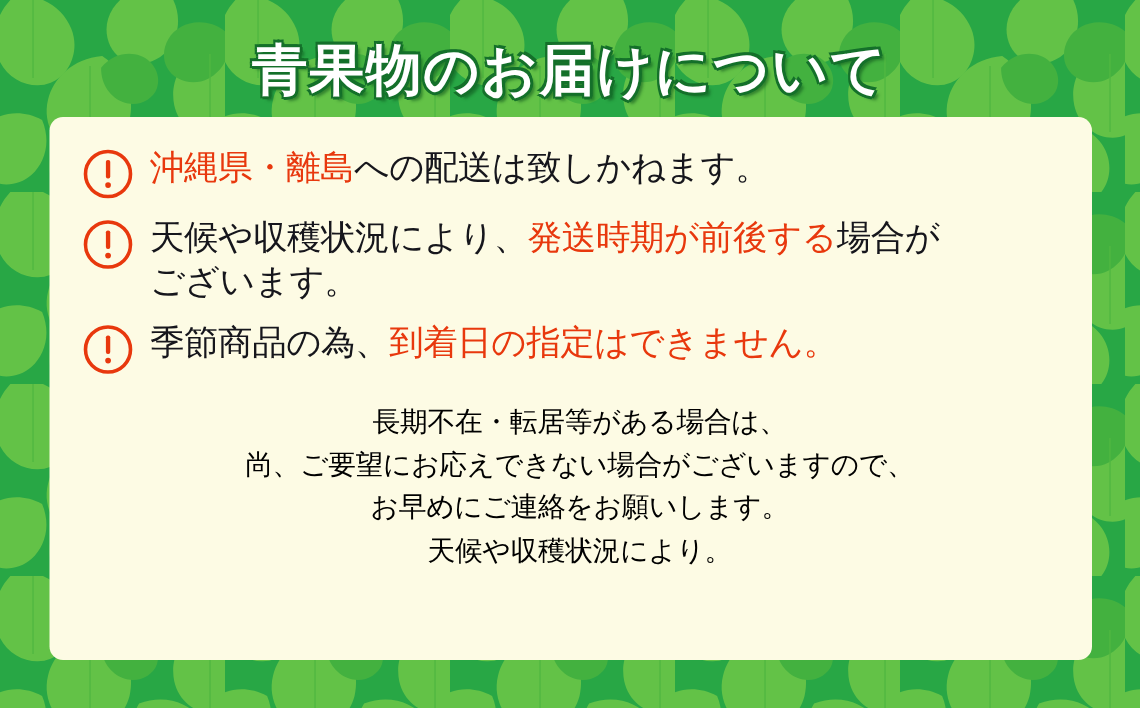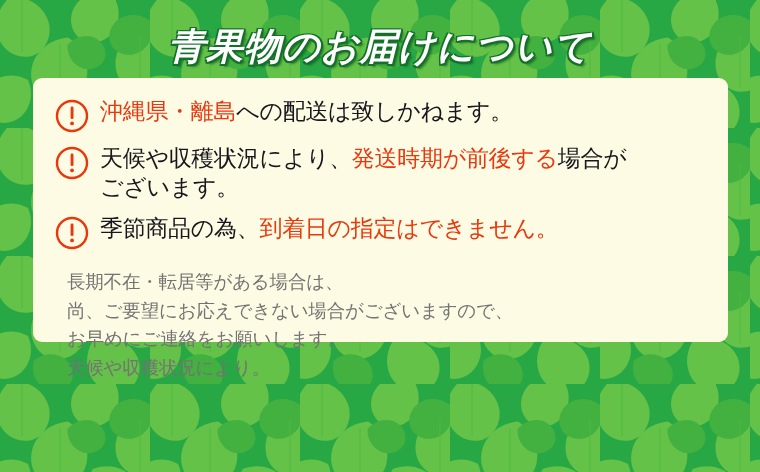--- a/index.html
+++ b/index.html
@@ -33,21 +33,20 @@
   #title-bar {
     position: absolute;
     top: 0;
     left: 0;
     width: 760px;
     height: 93px;
     z-index: 2;
     display: flex;
     align-items: center;
     justify-content: center;
-    font-style: italic;
   }
   #title-text {
     font-family: "DejaVu Sans", "Liberation Sans", sans-serif;
     font-weight: bold;
     font-size: 37px;
     letter-spacing: 1px;
     color: #ffffff;
     white-space: nowrap;
     text-shadow:
       -1.5px -1.5px 0 #14702a,
@@ -58,21 +57,21 @@
        2px    0px   0 #14702a,
        3px    3px   2px rgba(12,80,28,0.55);
   }
 
   
   #notice-card {
     position: absolute;
     left: 33px;
     top: 78px;
     width: 695px;
-    height: 264px;
+    height: 362px;
     background: #fdfbe4;
     border-radius: 9px;
     z-index: 1;
     box-sizing: border-box;
     padding: 14px 22px 10px 22px;
   }
 
   
   .bullet-row {
     display: flex;
@@ -98,22 +97,23 @@
     padding-top: 1px;
   }
   .accent { color: #e8380d; }
 
   
   #footer-note {
     margin-top: 18px;
     padding-left: 12px;
     font-size: 18.5px;
     line-height: 1.55;
-    color: #737373;
+    color: #000000;
     letter-spacing: -0.2px;
+    text-align: center;
   }
   #footer-note div { white-space: nowrap; }
   .tel-glyph {
     font-family: "DejaVu Sans", sans-serif;
     font-size: 17px;
   }
 </style>
 </head>
 <body>
 

